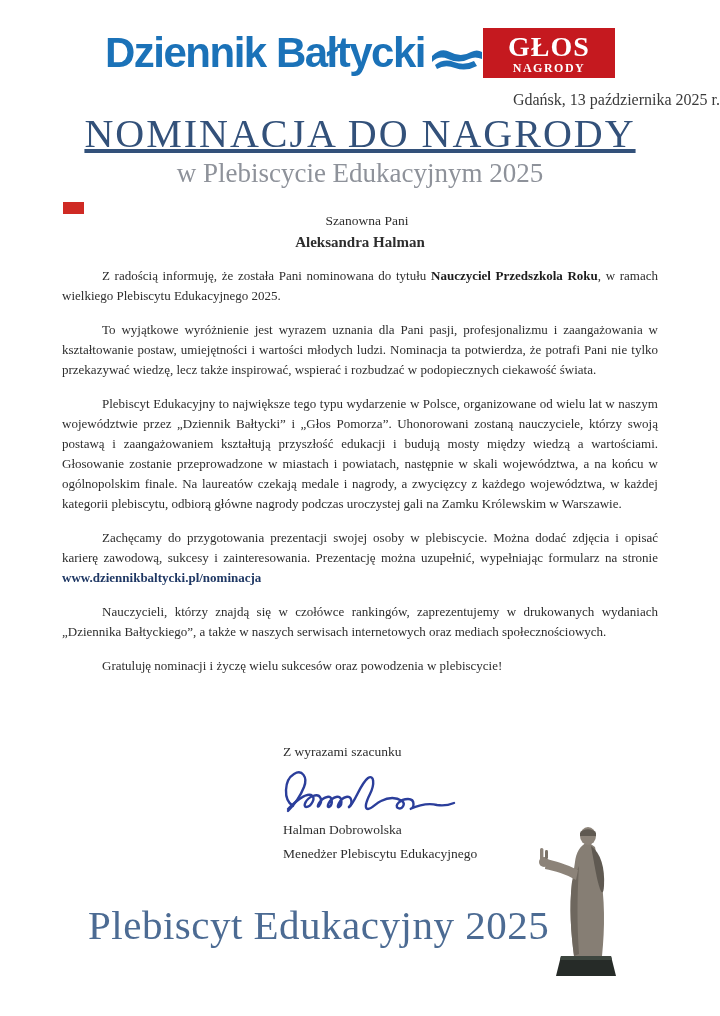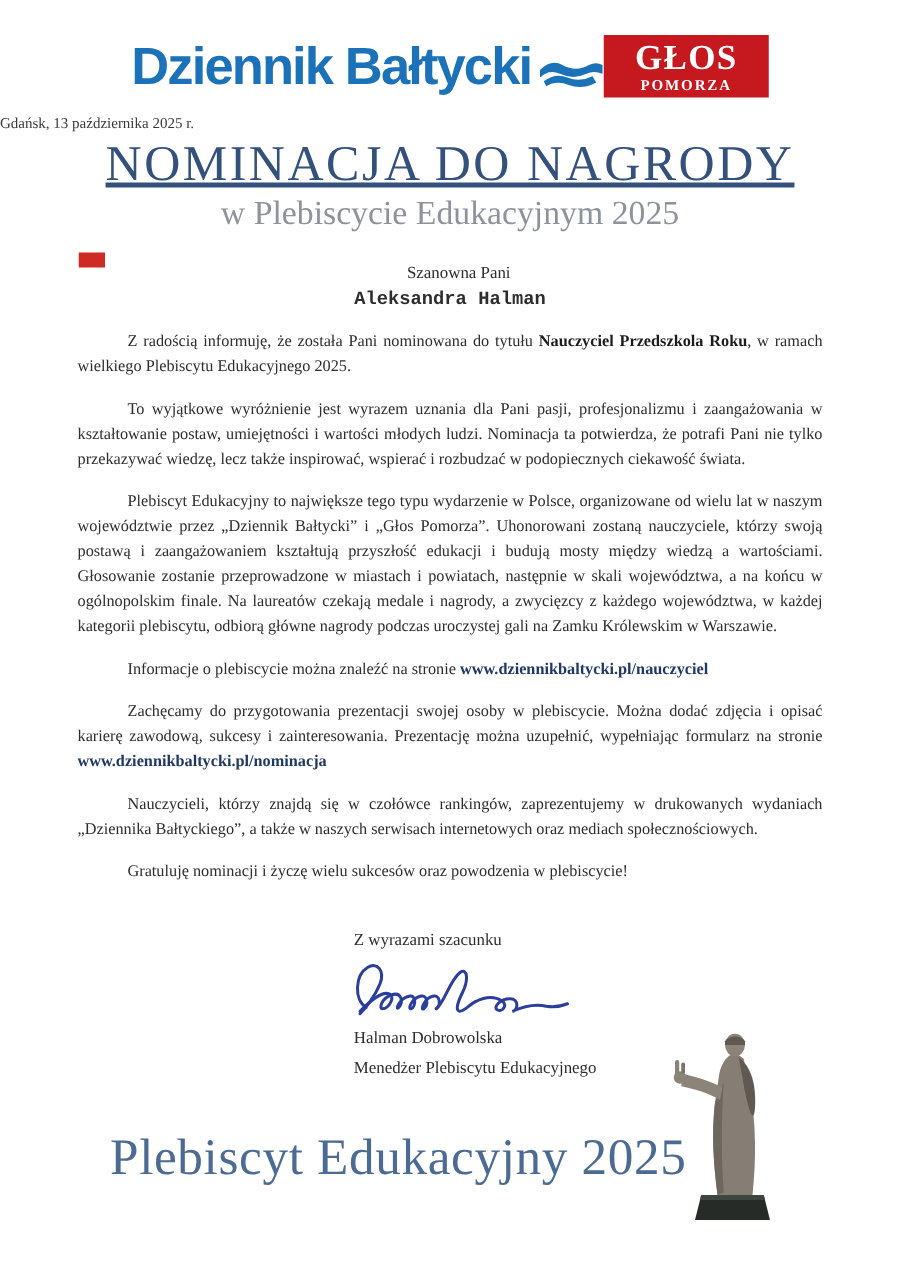--- a/index.html
+++ b/index.html
@@ -14,28 +14,28 @@
     color:var(--dziennik-blue);letter-spacing:-1.5px;display:flex;align-items:center;line-height:1;
   }
   .dz-wave{margin-left:6px;margin-top:14px;}
   .glos-box{
     background:var(--glos-red);color:#fff;text-align:center;
     padding:5px 12px 4px;min-width:108px;
   }
   .glos-l1{font-size:28px;font-weight:bold;letter-spacing:1px;line-height:1.0;}
   .glos-l2{font-size:12px;font-weight:bold;letter-spacing:1.5px;line-height:1.0;margin-top:1px;}
   
-  .date{text-align:left;font-size:12px;margin-top:13px;color:#3a3a3a;}
+  .date{text-align:right;font-size:16px;margin-top:13px;color:#3a3a3a;}
   .title{text-align:center;font-size:40px;color:var(--title-navy);margin-top:2px;letter-spacing:2px;line-height:1.15;text-decoration:underline;}
   .subtitle{text-align:center;font-size:27px;color:var(--subtitle-gray);margin-top:1px;}
   .red-mark{position:absolute;left:63px;top:202px;width:21px;height:12px;background:var(--red-mark);}
   
   .greeting{text-align:center;margin-top:24px;}
   .sal{font-size:13.5px;padding-left:14px;}
-  .name{font-size:15px;font-weight:bold;margin-top:5px;font-family:Liberation Mono, monospace;}
+  .name{font-size:15px;font-weight:bold;margin-top:5px;}
   .letter{margin:15px 62px 0;font-size:13px;line-height:20px;text-align:justify;}
   .letter p{margin:0 0 14px;text-indent:40px;}
   .letter .b{font-weight:bold;color:#1c1c1c;}
   .letter .link{font-weight:bold;color:var(--link-navy);}
   
   .signoff{position:absolute;left:283px;top:742px;font-size:13.5px;line-height:1.5;}
   .sig-svg{display:block;margin:4px 0 2px -6px;}
   .signer{margin-top:0px;}
   .role{margin-top:3px;}
   
@@ -50,40 +50,39 @@
   <div class="header">
     <div class="dz-logo">
       <span>Dziennik Bałtycki</span>
       <svg class="dz-wave" width="52" height="26" viewBox="0 0 52 26">
         <path d="M1,9 Q10,0 19,5 Q30,11 40,5 Q46,2 51,5 L51,12 Q44,9 38,12 Q28,17 17,12 Q8,8 1,15 Z" fill="#1b72b8"></path>
         <path d="M4,18 Q13,11 23,15 Q33,19 43,14 L46,19 Q35,25 24,21 Q14,17 6,22 Z" fill="#1b72b8"></path>
       </svg>
     </div>
     <div class="glos-box">
       <div class="glos-l1">GŁOS</div>
-      <div class="glos-l2">POMORZA</div>
+      <div class="glos-l2">NAGRODY</div>
     </div>
   </div>
 
   <div class="date">Gdańsk, 13 października 2025 r.</div>
   <div class="title">NOMINACJA DO NAGRODY</div>
   <div class="subtitle">w Plebiscycie Edukacyjnym 2025</div>
 
   <div class="red-mark"></div>
 
   <div class="greeting">
     <div class="sal">Szanowna Pani</div>
     <div class="name">Aleksandra Halman</div>
   </div>
 
   <div class="letter">
     <p><span>Z radością informuję, że została Pani nominowana do tytułu </span><span class="b">Nauczyciel Przedszkola Roku</span><span>, w ramach wielkiego Plebiscytu Edukacyjnego 2025.</span></p>
     <p><span>To wyjątkowe wyróżnienie jest wyrazem uznania dla Pani pasji, profesjonalizmu i zaangażowania w kształtowanie postaw, umiejętności i wartości młodych ludzi. Nominacja ta potwierdza, że potrafi Pani nie tylko przekazywać wiedzę, lecz także inspirować, wspierać i rozbudzać w podopiecznych ciekawość świata.</span></p>
     <p><span>Plebiscyt Edukacyjny to największe tego typu wydarzenie w Polsce, organizowane od wielu lat w naszym województwie przez „Dziennik Bałtycki” i „Głos Pomorza”. Uhonorowani zostaną nauczyciele, którzy swoją postawą i zaangażowaniem kształtują przyszłość edukacji i budują mosty między wiedzą a wartościami. Głosowanie zostanie przeprowadzone w miastach i powiatach, następnie w skali województwa, a na końcu w ogólnopolskim finale. Na laureatów czekają medale i nagrody, a zwycięzcy z każdego województwa, w każdej kategorii plebiscytu, odbiorą główne nagrody podczas uroczystej gali na Zamku Królewskim w Warszawie.</span></p>
-    <p><span>Informacje o plebiscycie można znaleźć na stronie </span><span class="b link">www.dziennikbaltycki.pl/nauczyciel</span></p>
     <p><span>Zachęcamy do przygotowania prezentacji swojej osoby w plebiscycie. Można dodać zdjęcia i opisać karierę zawodową, sukcesy i zainteresowania. Prezentację można uzupełnić, wypełniając formularz na stronie </span><span class="b link">www.dziennikbaltycki.pl/nominacja</span></p>
     <p><span>Nauczycieli, którzy znajdą się w czołówce rankingów, zaprezentujemy w drukowanych wydaniach „Dziennika Bałtyckiego”, a także w naszych serwisach internetowych oraz mediach społecznościowych.</span></p>
     <p><span>Gratuluję nominacji i życzę wielu sukcesów oraz powodzenia w plebiscycie!</span></p>
   </div>
 
   <div class="signoff">
     <div>Z wyrazami szacunku</div>
     <svg class="sig-svg" width="200" height="52" viewBox="0 0 200 52">
       <g fill="none" stroke="#2b3e9b" stroke-width="2.4" stroke-linecap="round">
         <path d="M16,40 C6,34 7,14 17,8 C25,3 31,11 27,21 C23,31 15,41 11,45"></path>

